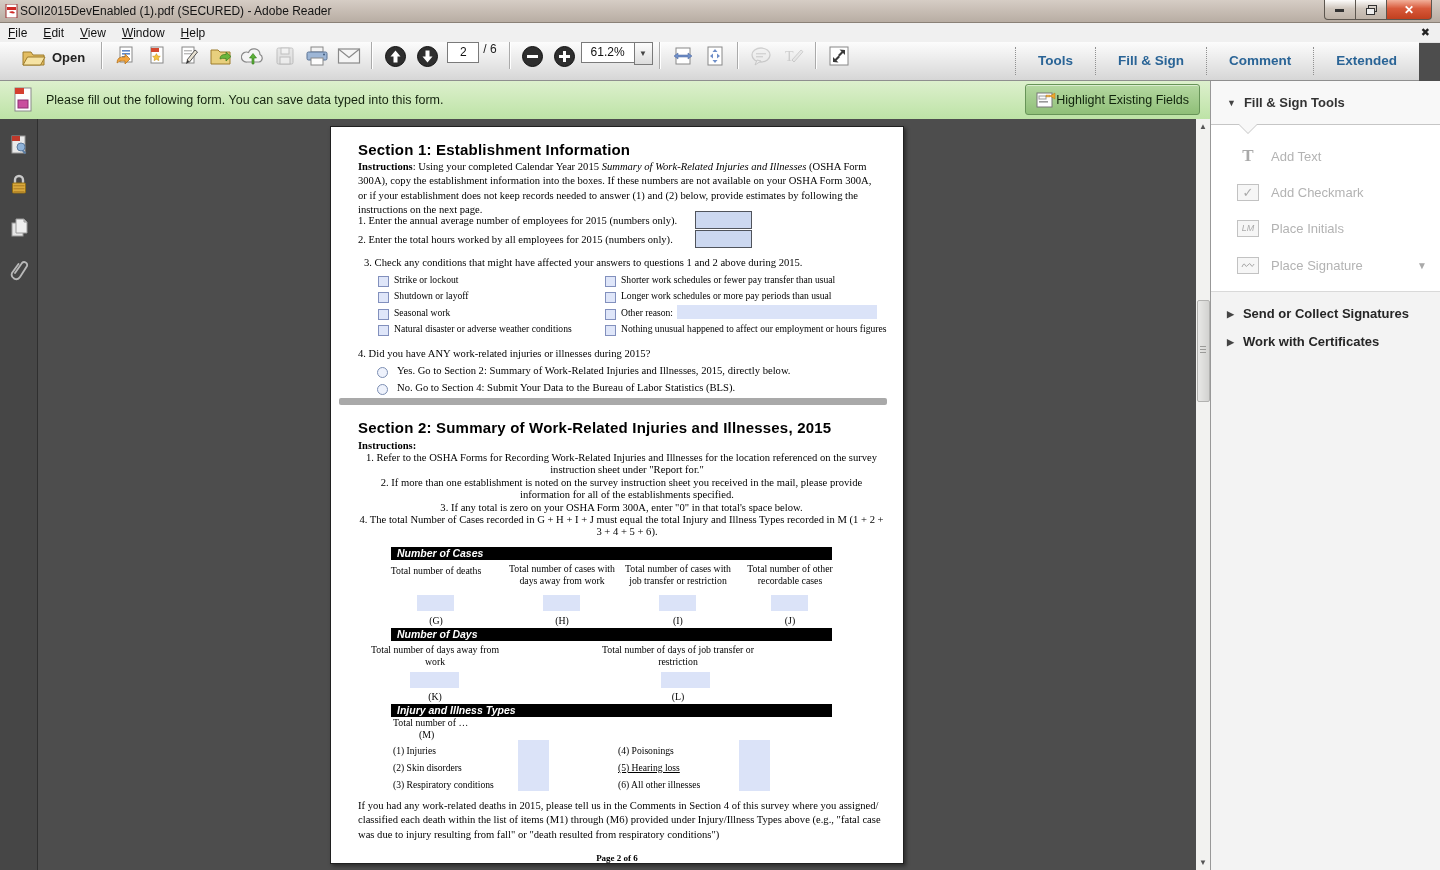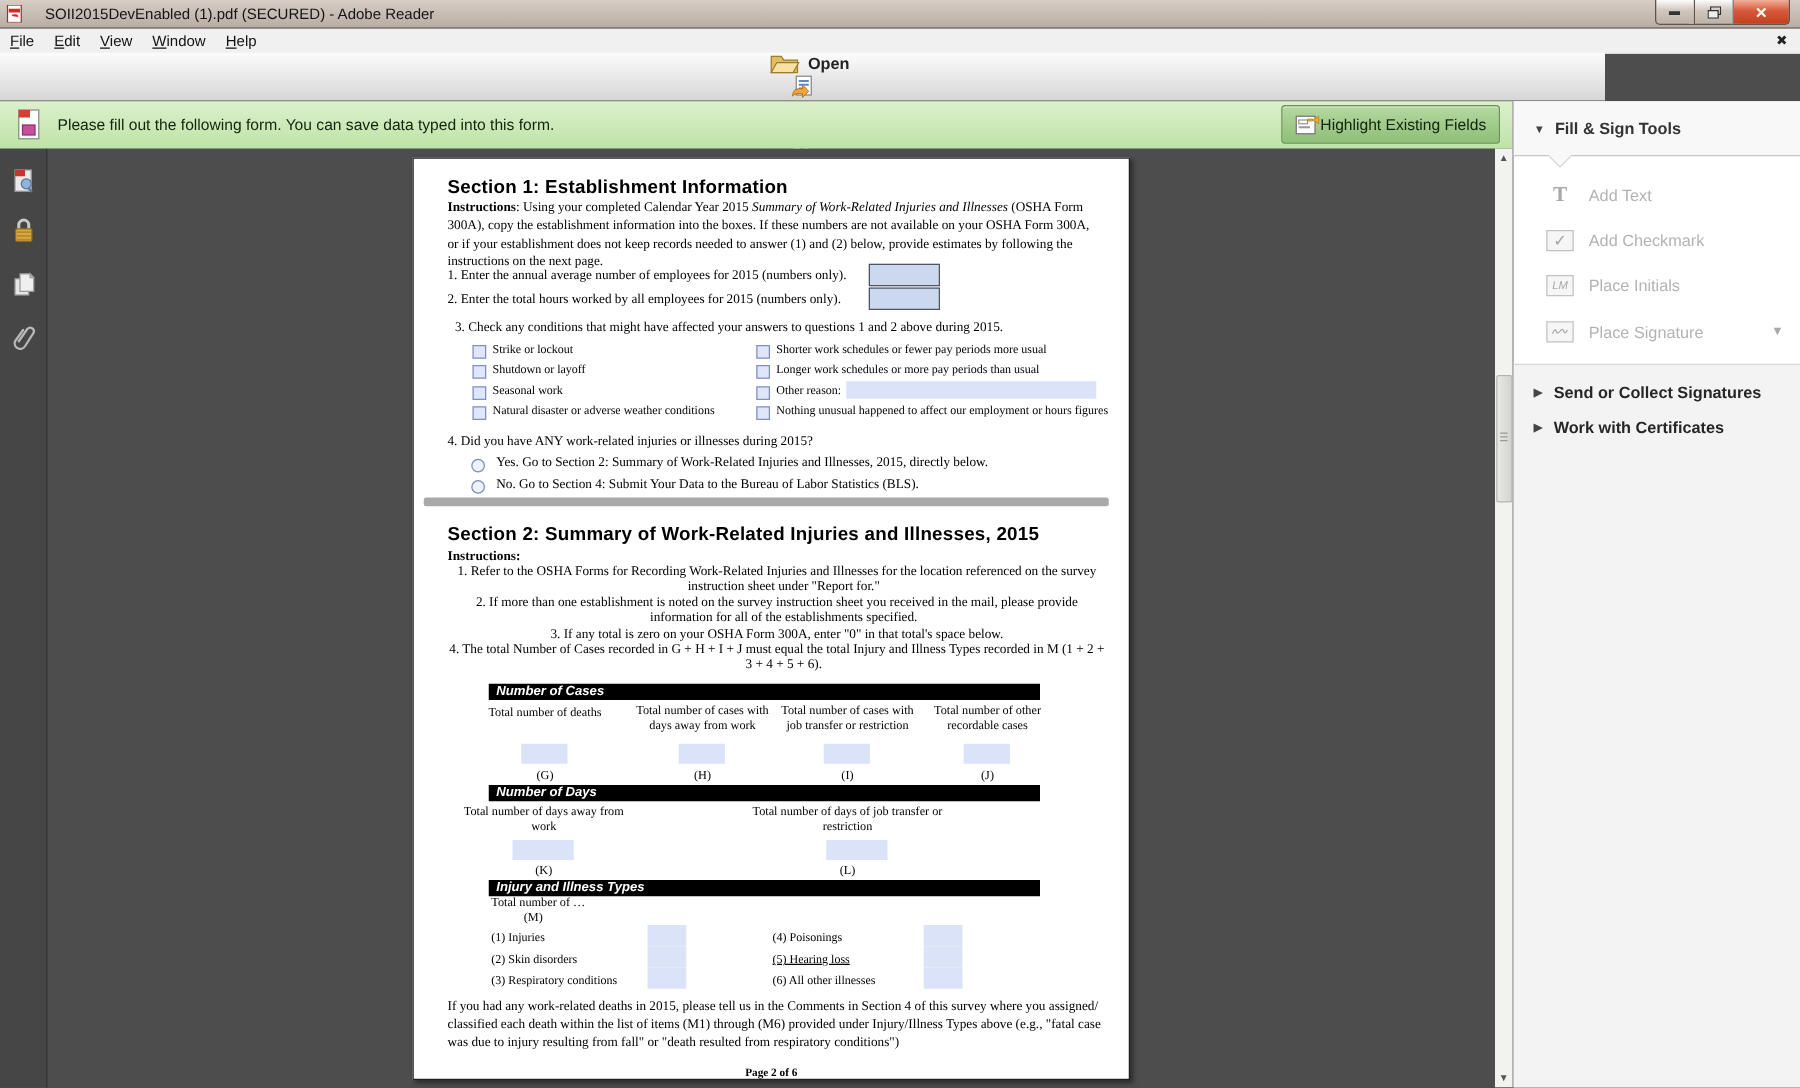--- a/index.html
+++ b/index.html
@@ -2,36 +2,36 @@
 <html><head>
 <meta charset="utf-8">
 <style>
   html,body{margin:0;padding:0}
   body{width:1440px;height:870px;overflow:hidden;position:relative;
        font-family:"Liberation Sans",sans-serif;background:#4d4d4d;}
   .abs{position:absolute}
   
   .titlebar{left:0;top:0;width:1440px;height:22px;
     background:linear-gradient(#d6cdc5,#b8ada3);border-bottom:1px solid #8a8177;}
-  .titlebar .title{position:absolute;left:36px;top:4px;font-size:12px;color:#141414;}
+  .titlebar .title{position:absolute;left:20px;top:4px;font-size:12px;color:#141414;}
   .pdfico{position:absolute;left:5px;top:4px;width:14px;height:14px;}
   .winbtns{position:absolute;right:8px;top:0;display:flex;}
   .winbtn{height:19px;border:1px solid #5c564f;border-top:none;display:flex;align-items:center;justify-content:center;
     background:linear-gradient(#fdfcfb,#cfc6bd 45%,#beb3a8);color:#333;font-size:10px;}
   .winbtn.min{width:30px;border-radius:0 0 0 4px;}
   .winbtn.max{width:30px;border-left:none;border-right:none;}
   .winbtn.close{width:44px;border-radius:0 0 4px 0;background:linear-gradient(#f2b09a,#d8593a 45%,#c1401f);color:#fff;font-weight:bold;font-size:12px;}
   
   .menubar{left:0;top:23px;width:1440px;height:19px;background:#f0f0f0;display:flex;align-items:center;border-bottom:1px solid #e3e3e3;}
   .menubar .item{display:inline-block;padding:2px 8px;font-size:12px;color:#111;}
   .menubar .item::first-letter{text-decoration:underline;}
   .menubar .mclose{position:absolute;right:10px;top:3px;font-size:11px;color:#222;}
   
-  .toolbar{left:0;top:42px;width:1284px;height:38px;background:linear-gradient(#fcfcfc,#e2e2e2 70%,#d6d6d6);
-    border-bottom:1px solid #8f8f8f;display:flex;align-items:center;flex-direction:column;}
+  .toolbar{left:0;top:42px;width:1419px;height:38px;background:linear-gradient(#fcfcfc,#e2e2e2 70%,#d6d6d6);
+    border-bottom:1px solid #8f8f8f;display:flex;}
   .tbtn{display:flex;align-items:center;justify-content:center;height:30px;padding:0 4px;border-radius:3px;}
   .openbtn{margin-left:12px;gap:6px;font-size:13px;font-weight:bold;color:#222;padding:0 10px;}
   .tsep{width:1px;height:27px;background:#aaa;border-right:1px solid #fff;margin:0 6px;}
   .ticon{width:26px;height:28px;display:flex;align-items:center;justify-content:center;margin:0 3px;}
   .disabled{opacity:.4;filter:grayscale(1);}
   .pagebox{width:30px;height:19px;background:#fff;border:1px solid #7a7a7a;text-align:center;font-size:12px;color:#111;line-height:19px;margin:0 4px;}
   .pagetotal{font-size:12px;color:#222;margin-right:6px;}
   .zoombox{width:52px;height:19px;background:#fff;border:1px solid #7a7a7a;border-right:none;font-size:12px;color:#111;line-height:19px;text-align:center;}
   .zoomdd{width:17px;height:21px;border:1px solid #7a7a7a;background:linear-gradient(#fdfdfd,#dcdcdc);display:flex;align-items:center;justify-content:center;font-size:8px;color:#444;}
   .tabs{margin-left:auto;display:flex;align-items:center;height:38px;}
@@ -396,21 +396,21 @@
   <div class="abs cb" style="left:47px;top:149px;"></div>
   <div class="abs serif small" style="left:63px;top:147px;">Strike or lockout</div>
   <div class="abs cb" style="left:47px;top:165px;"></div>
   <div class="abs serif small" style="left:63px;top:163px;">Shutdown or layoff</div>
   <div class="abs cb" style="left:47px;top:182px;"></div>
   <div class="abs serif small" style="left:63px;top:180px;">Seasonal work</div>
   <div class="abs cb" style="left:47px;top:198px;"></div>
   <div class="abs serif small" style="left:63px;top:196px;">Natural disaster or adverse weather conditions</div>
 
   <div class="abs cb" style="left:274px;top:149px;"></div>
-  <div class="abs serif small" style="left:290px;top:147px;">Shorter work schedules or fewer pay periods more usual</div>
+  <div class="abs serif small" style="left:290px;top:147px;">Shorter work schedules or fewer pay transfer than usual</div>
   <div class="abs cb" style="left:274px;top:165px;"></div>
   <div class="abs serif small" style="left:290px;top:163px;">Longer work schedules or more pay periods than usual</div>
   <div class="abs cb" style="left:274px;top:182px;"></div>
   <div class="abs serif small" style="left:290px;top:180px;">Other reason:</div>
   <div class="abs field" style="left:346px;top:178px;width:200px;height:14px;"></div>
   <div class="abs cb" style="left:274px;top:198px;"></div>
   <div class="abs serif small" style="left:290px;top:196px;">Nothing unusual happened to affect our employment or hours figures</div>
 
   <div class="abs serif body" style="left:27px;top:220px;">4.  Did you have ANY work-related injuries or illnesses during 2015?</div>
   <div class="abs rb" style="left:46px;top:240px;"></div>

